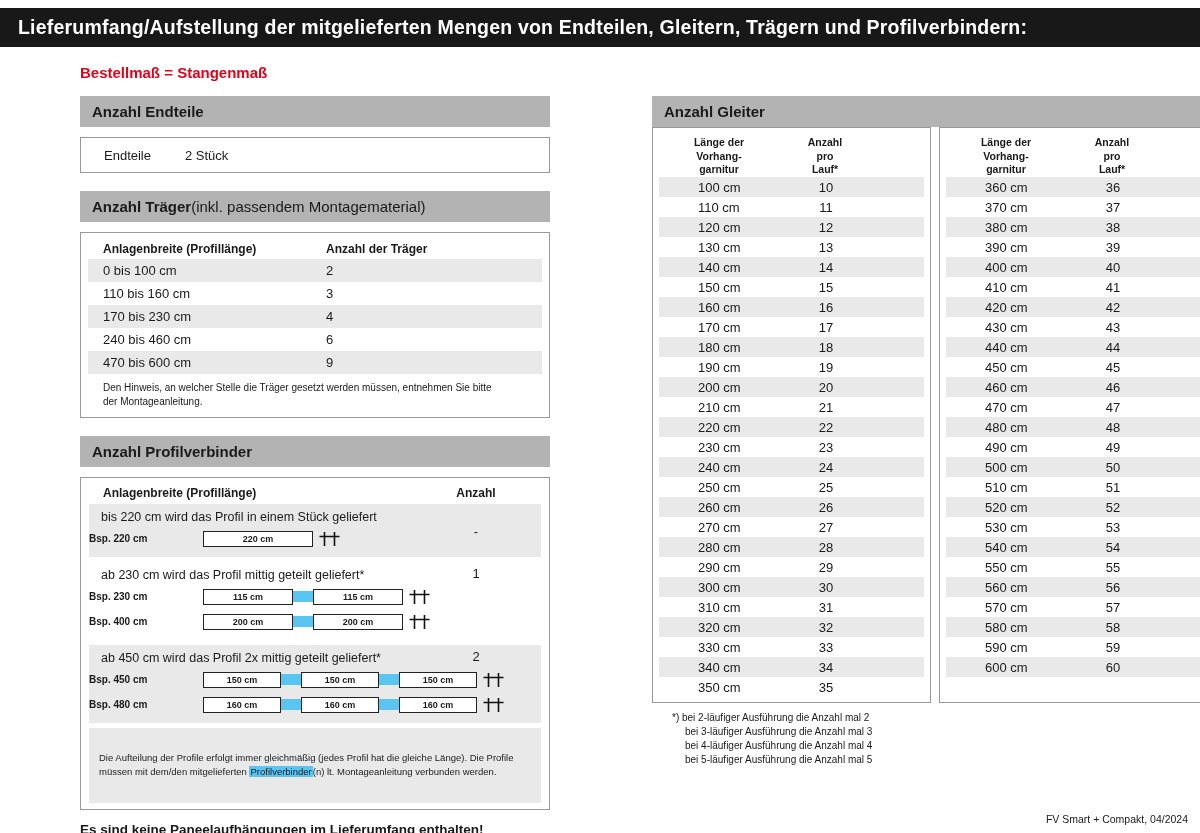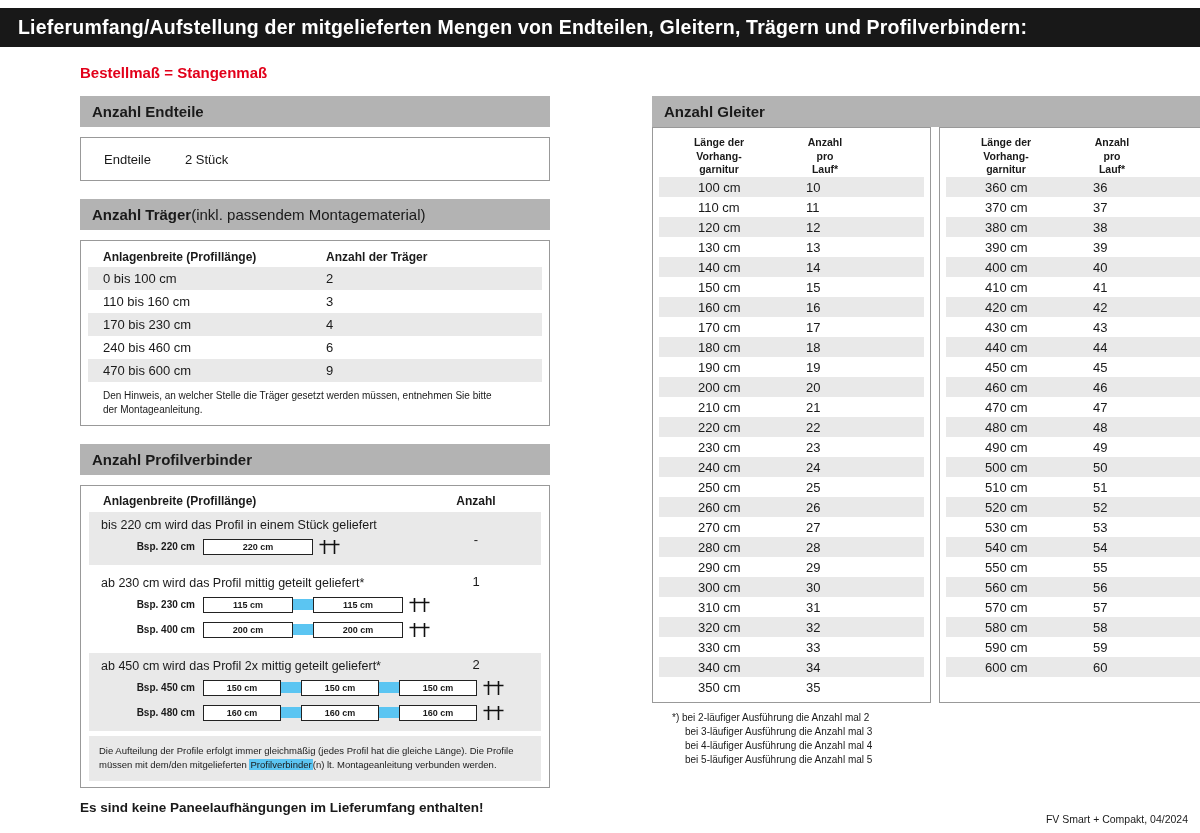--- a/index.html
+++ b/index.html
@@ -10,55 +10,55 @@
   body{width:1200px;height:833px;background:#fff;font-family:"Liberation Sans",sans-serif;color:#1a1a1a;position:relative;overflow:hidden}
   .topbar{position:absolute;left:0;top:8px;width:1200px;height:39px;background:var(--header-bg);display:flex;align-items:center}
   .topbar h1{margin:0;padding-left:18px;font-size:19.5px;color:#fff;font-weight:bold;letter-spacing:.2px;white-space:nowrap}
   .subtitle{position:absolute;left:80px;top:64px;color:var(--accent-red);font-weight:bold;font-size:15px}
   .left-col{position:absolute;left:80px;top:96px;width:470px}
   .right-col{position:absolute;left:652px;top:96px;width:566px}
   .sec-bar{height:31px;background:var(--section-bar);display:flex;align-items:center;padding-left:12px;font-size:15px;font-weight:bold}
   .sec-bar .normal{font-weight:normal}
   .mt18{margin-top:18px}
   .box{border:1px solid var(--border);background:#fff;box-sizing:border-box}
-  .endteile-box{margin-top:10px;height:44px;display:flex;align-items:center;font-size:13px}
+  .endteile-box{margin-top:10px;height:36px;display:flex;align-items:center;font-size:13px}
   .endteile-label{margin-left:23px;width:81px}
   .traeger-box{margin-top:10px;padding:6px 0 6px}
   .t-row{display:flex;align-items:center;height:23px;margin:0 7px;font-size:13px}
   .t-row.alt{background:var(--stripe)}
   .t-head{height:20px;font-size:12px;font-weight:bold;background:none}
   .t-range{padding-left:15px;width:238px;box-sizing:border-box}
   .t-note{margin:0;padding:7px 35px 2px 22px;font-size:10px;line-height:1.4;white-space:pre-line}
   .pv-box{margin-top:10px;padding:6px 0 6px}
   .pv-head{position:relative;height:20px;font-size:12px;font-weight:bold}
   .pv-head .c1{position:absolute;left:22px;top:2px}
   .pv-head .c2{position:absolute;right:53px;width:40px;text-align:center;top:2px}
   .pv-group{position:relative;margin:0 8px 5px;padding:4px 0 6px}
   .pv-group.shaded{background:var(--stripe)}
   .pv-desc{font-size:12.5px;padding-left:12px;height:18px;line-height:18px}
   .pv-anz{position:absolute;right:45px;top:4px;width:40px;text-align:center;font-size:13px}
   .pv-anz.mid{top:50%;transform:translateY(-50%)}
   .pv-ex{display:flex;align-items:center;height:25px}
-  .pv-ex-label{width:106px;text-align:right;font-weight:bold;font-size:10px;margin-right:8px;flex:none}
+  .pv-ex-label{width:106px;font-weight:bold;font-size:10px;margin-right:8px;flex:none}
   .seg{height:16px;border:1px solid #222;background:#fff;display:flex;align-items:center;justify-content:center;font-size:9px;font-weight:bold;box-sizing:border-box;flex:none}
   .seg1{width:110px}.seg2{width:90px}.seg3{width:78px}
   .conn{width:20px;height:11px;background:var(--connector-blue);flex:none}
   .end-icon{margin-left:5px;flex:none}
-  .pv-note{margin:0 8px;background:var(--stripe);padding:8px 10px;font-size:9.5px;line-height:1.5}
+  .pv-note{margin:0 8px;background:var(--stripe);padding:23px 10px;font-size:9.5px;line-height:1.5}
   .hl{background:var(--connector-blue);padding:0 1px}
   .paneel-note{margin:12px 0 0;font-size:13.5px;font-weight:bold}
   .gleiter-tables{display:flex;gap:8px;}
   .g-box{flex:1;padding:5px 0 5px}
   .g-head{position:relative;height:44px;font-size:10.5px;font-weight:bold;line-height:1.3}
   .g-h1{position:absolute;left:2px;top:3px;width:128px;text-align:center;white-space:pre-line}
   .g-h2{position:absolute;left:126px;top:3px;width:92px;text-align:center;white-space:pre-line}
   .g-row{position:relative;display:flex;align-items:center;height:20px;margin:0 6px;font-size:13px}
   .g-row.alt{background:var(--stripe)}
   .g-len{padding-left:39px}
-  .g-cnt{position:absolute;left:147px;width:40px;text-align:left}
+  .g-cnt{position:absolute;left:147px;width:40px;text-align:center}
   .footnotes{margin-top:8px;padding-left:20px;font-size:10px;line-height:1.4}
   .fn-indent{padding-left:13px}
   .footer{position:absolute;right:12px;top:813px;font-size:10.5px}
 </style>
 </head>
 <body>
 
 <div class="page">
 
   <header class="topbar">

